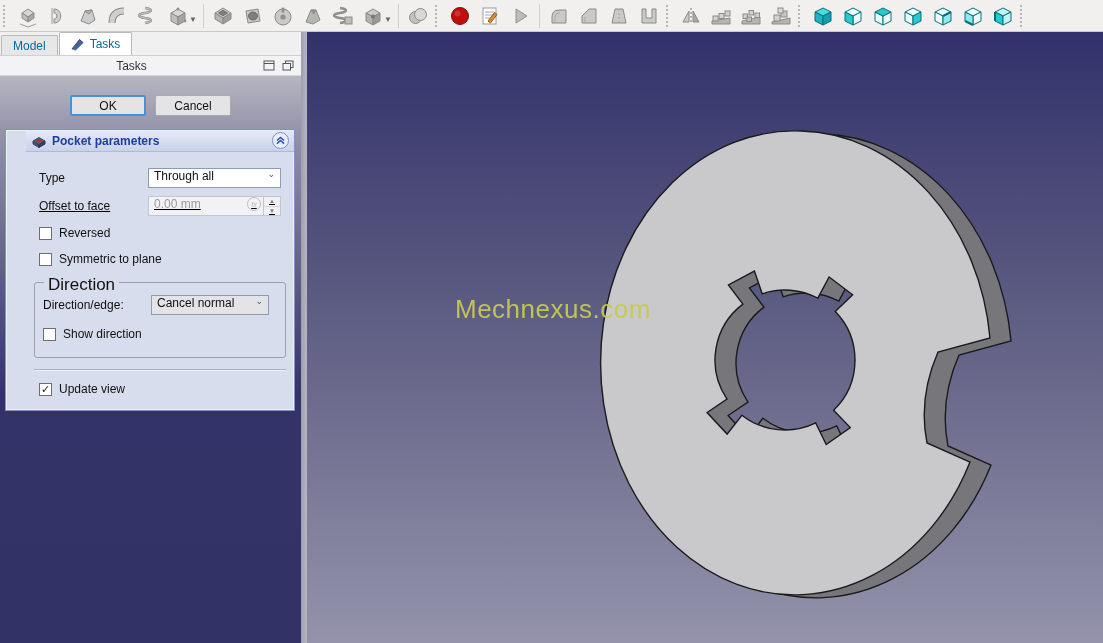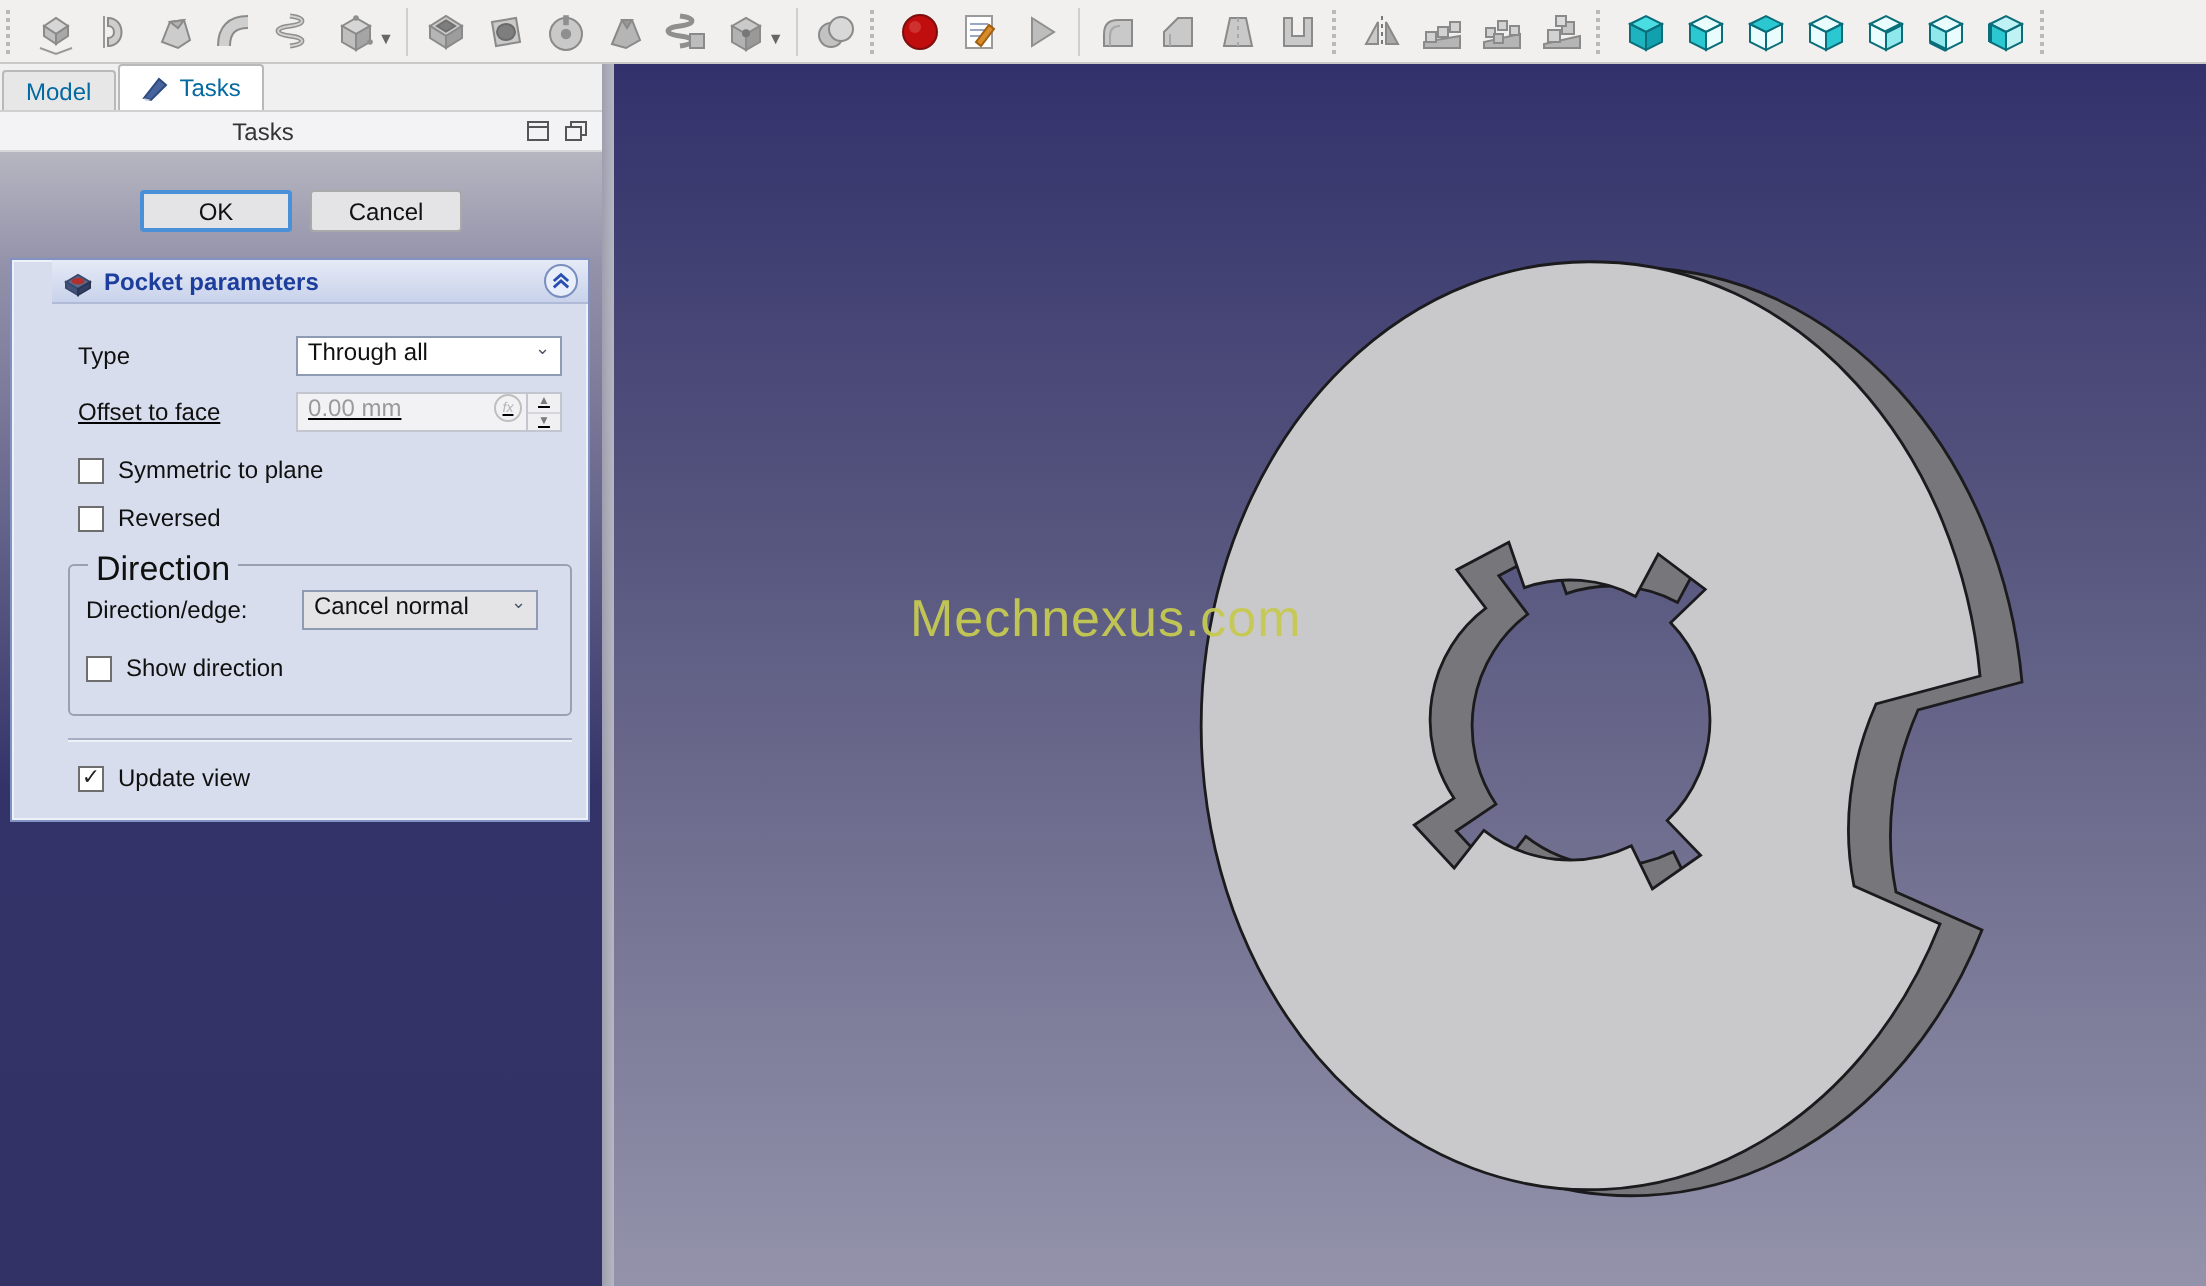--- a/index.html
+++ b/index.html
@@ -364,27 +364,27 @@
           <div class="spin" style="width:141px;">
             <span class="val">0.00 mm</span>
             <span class="fx">fx</span>
             <span class="spincol">
                 <div>▲</div>
                 <div>▼</div>
               </span>
           </div>
         </div>
 
+        <div class="checkrow" style="margin-top:10px;">
+          <span class="cbox"></span>
+          <span class="lbl">Reversed</span>
+        </div>
         <div class="checkrow" style="margin-top:12px;">
           <span class="cbox"></span>
           <span class="lbl">Symmetric to plane</span>
-        </div>
-        <div class="checkrow" style="margin-top:10px;">
-          <span class="cbox"></span>
-          <span class="lbl">Reversed</span>
         </div>
 
         <div class="groupbox">
           <span class="gb-label">Direction</span>
           <div style="display:flex;align-items:center;">
             <span class="lbl" style="width:108px;">Direction/edge:</span>
             <div class="combo gray" style="width:118px;">
               <span>Cancel normal</span>
               <span class="arr">⌄</span>
             </div>

